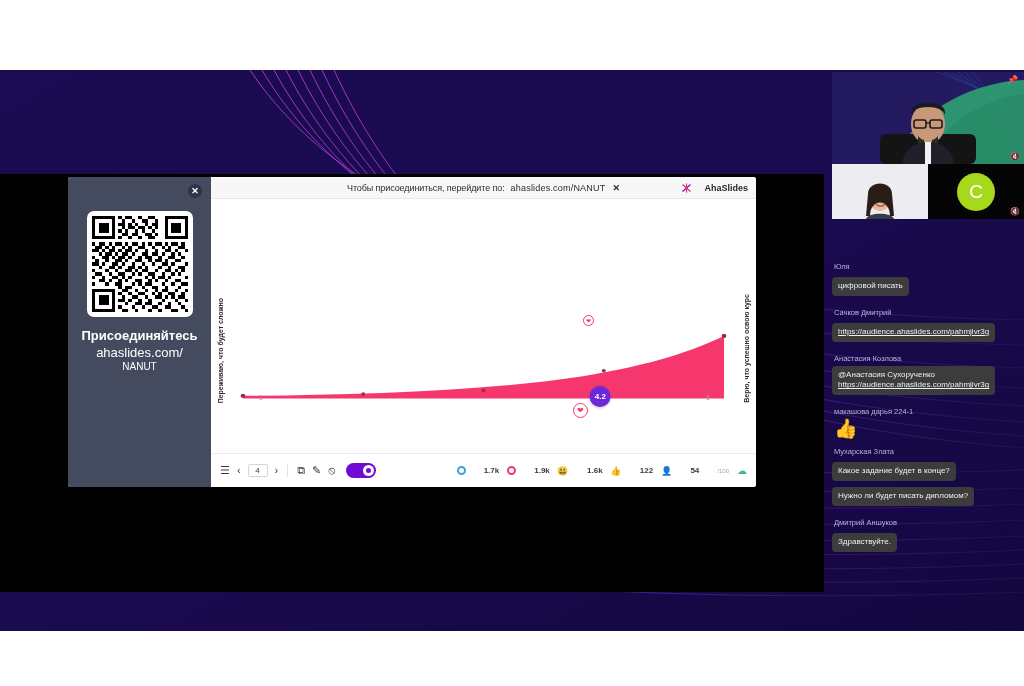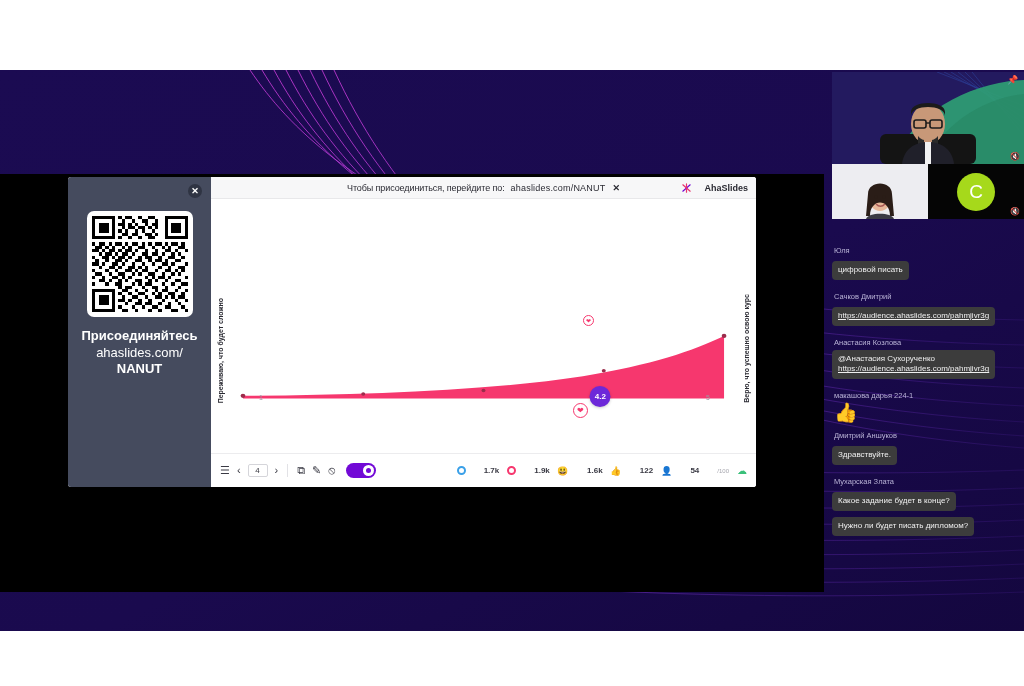--- a/index.html
+++ b/index.html
@@ -54,21 +54,21 @@
     font-weight:bold; cursor:pointer;
   }
   .qr-box {
     width: 106px; height: 106px; background:#fff;
     border-radius: 7px; padding: 5px;
   }
   .qr-box svg { display:block; width:100%; height:100%; }
   .qr-text { margin-top: 11px; text-align:center; color:#fff; line-height:1.28; }
   .qr-join { font-size: 13px; font-weight: bold; }
   .qr-url  { font-size: 13px; font-weight: 400; }
-  .qr-code-txt { font-size: 13px; font-weight: bold; }
+  .qr-code-txt { font-size: 10px; font-weight: normal; }
 
   .slide-main { flex:1; position:relative; background:#fff; display:flex; flex-direction:column; }
 
   .slide-topbar {
     height: 22px; flex:none;
     background: #f7f7f8;
     border-bottom: 1px solid #e8e8ea;
     display:flex; align-items:center; justify-content:center;
     gap: 6px; position:relative;
     font-size: 9px; color:#2b2b33;
@@ -167,21 +167,21 @@
   .vtile-sm.cam { background:#e9e9ee; }
   .vtile-sm.avatar { background:#050505; display:flex; align-items:center; justify-content:center; }
   .av-circle {
     width:38px; height:38px; border-radius:50%; background:#a6d91b;
     color:#fff; font-size:19px; display:flex; align-items:center; justify-content:center;
   }
   .pin-icon { position:absolute; right:5px; top:3px; color:#ffffff; font-size:9px; }
   .mic-off { position:absolute; right:4px; bottom:3px; color:#e8336d; font-size:8px; }
 
   
-  .chat { position:absolute; left:8px; top:176px; width:192px; bottom:0; overflow:hidden; }
+  .chat { position:absolute; left:8px; top:192px; width:192px; bottom:0; overflow:hidden; }
   .msg-group { margin-bottom: 9px; }
   .msg-author { font-size:7.5px; color:#b9b3d6; margin-bottom:3px; padding-left:2px; }
   .bubble {
     display:inline-block; background:#3c3c3c; color:#efefef;
     border-radius:4px; padding:4px 6px; font-size:8px; line-height:1.35;
     max-width:168px; word-break:break-word; margin-bottom:3px;
   }
   .emoji-msg { font-size:19px; line-height:1; padding-left:2px; }
 </style>
 </head>
@@ -645,27 +645,27 @@
             <span style="text-decoration:underline;">https://audience.ahaslides.com/pahmjivr3g</span>
           </div>
         </div>
 
         <div class="msg-group">
           <div class="msg-author">макашова дарья 224-1</div>
           <div class="emoji-msg">👍</div>
         </div>
 
         <div class="msg-group">
-          <div class="msg-author">Дмитрий Аншуков</div>
-          <div class="bubble">Здравствуйте.</div>
-        </div>
-
-        <div class="msg-group">
           <div class="msg-author">Мухарская Злата</div>
           <div class="bubble">Какое задание будет в конце?</div>
           <div class="bubble">Нужно ли будет писать дипломом?</div>
         </div>
 
+        <div class="msg-group">
+          <div class="msg-author">Дмитрий Аншуков</div>
+          <div class="bubble">Здравствуйте.</div>
+        </div>
+
       </div>
     </div>
 
   </div>
 </div>
 
 </body></html>

